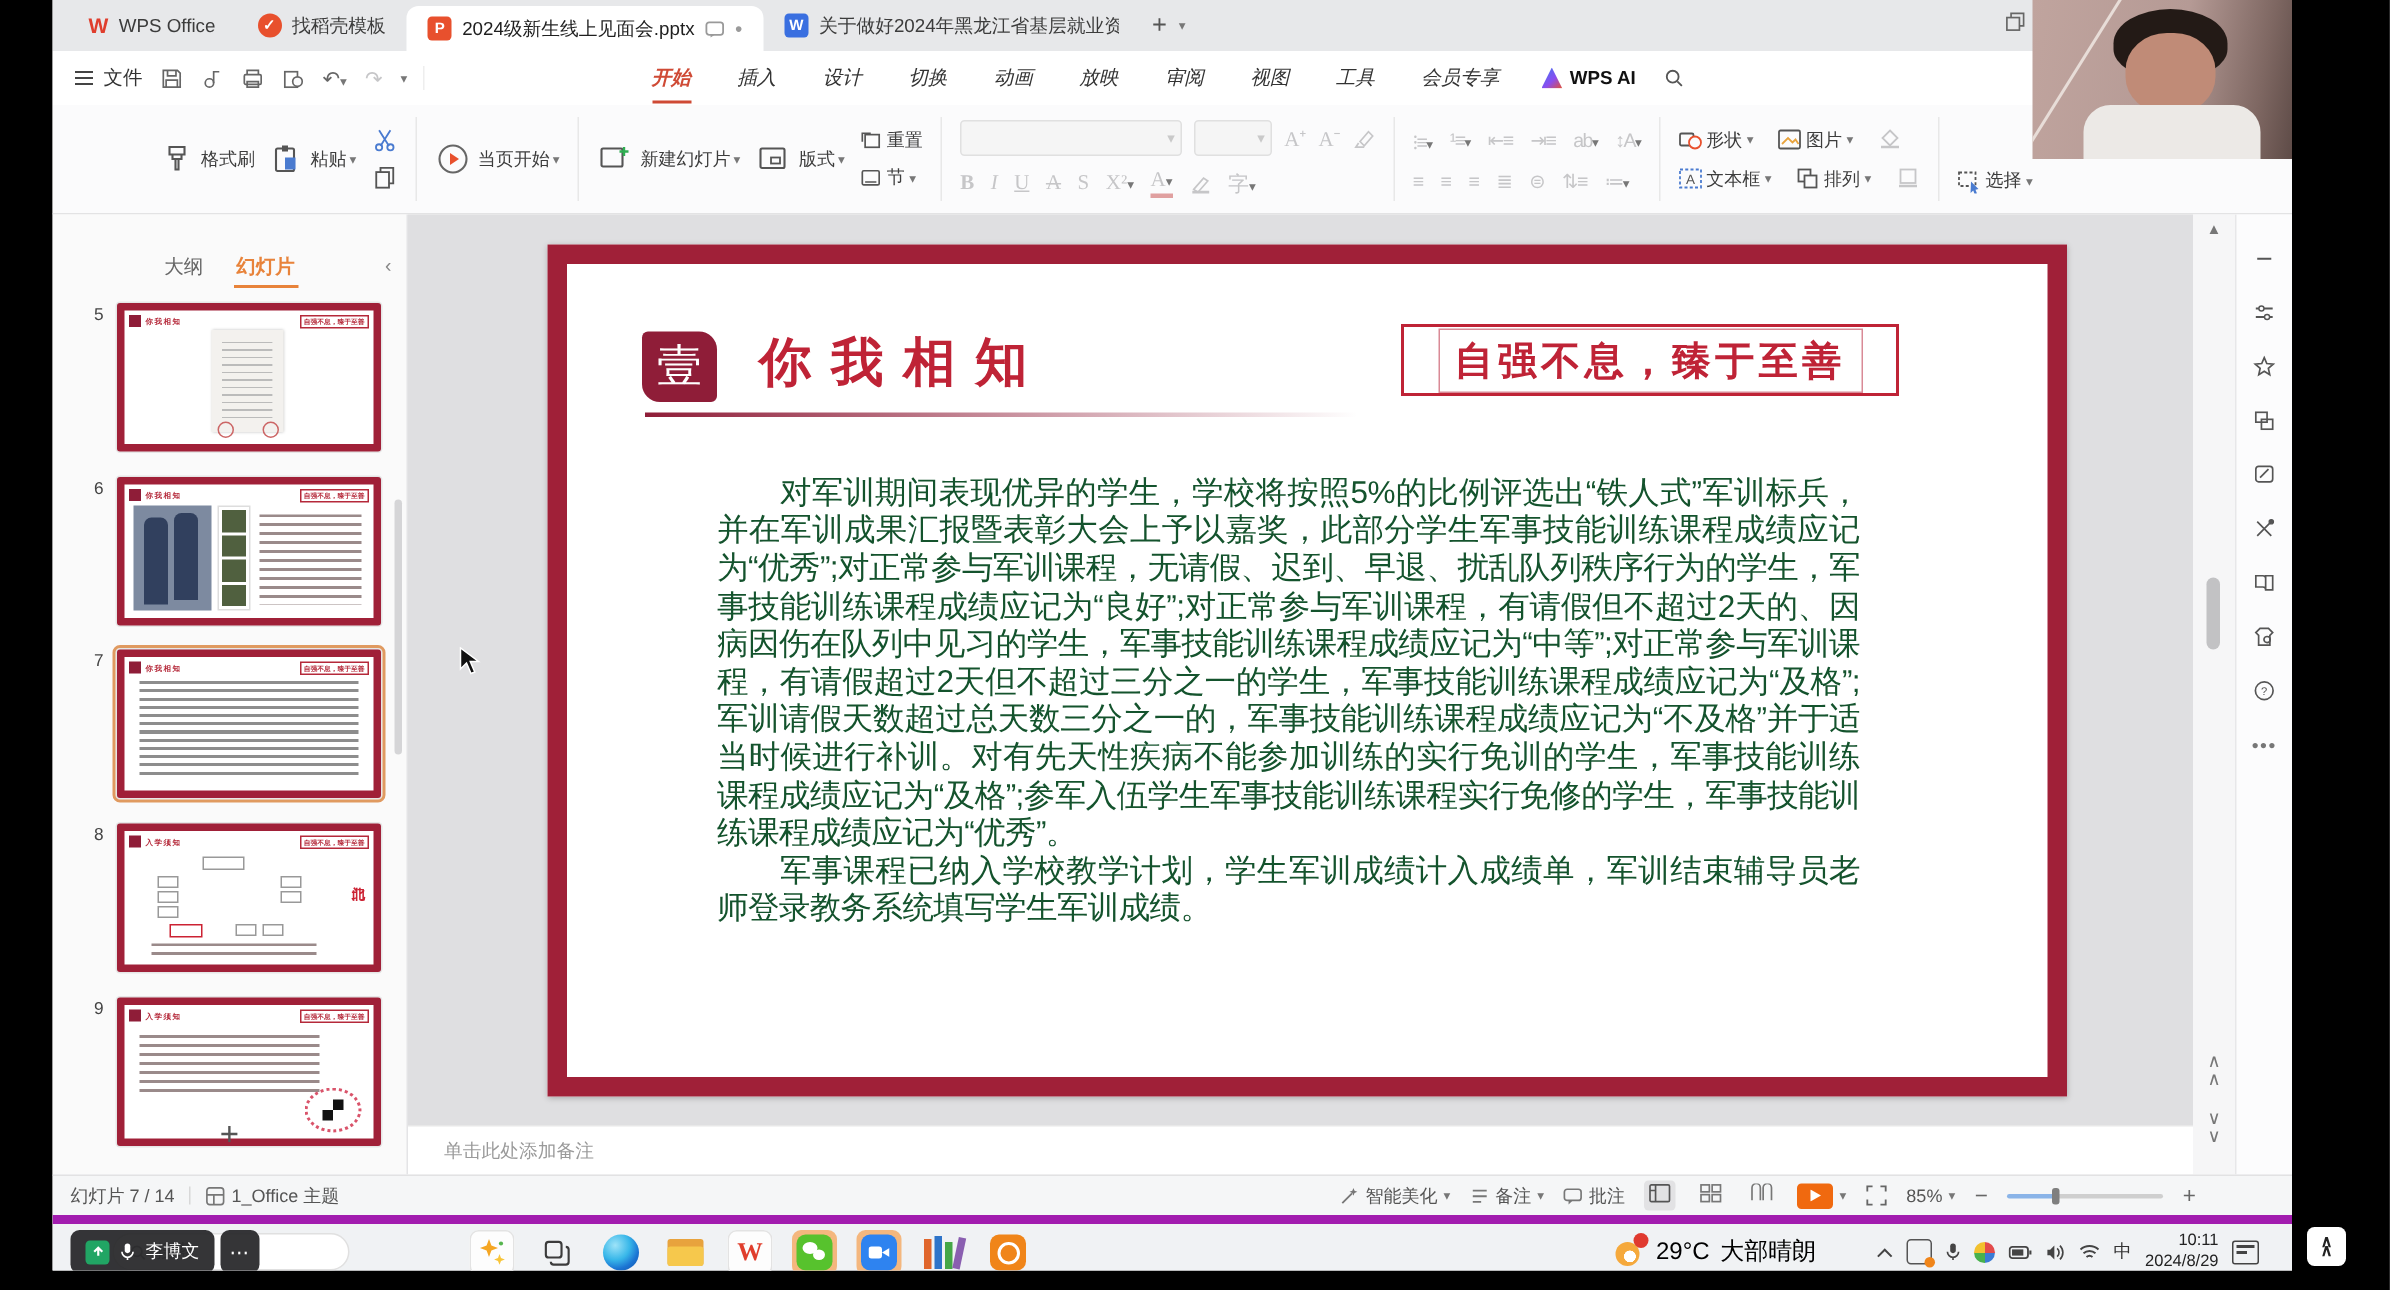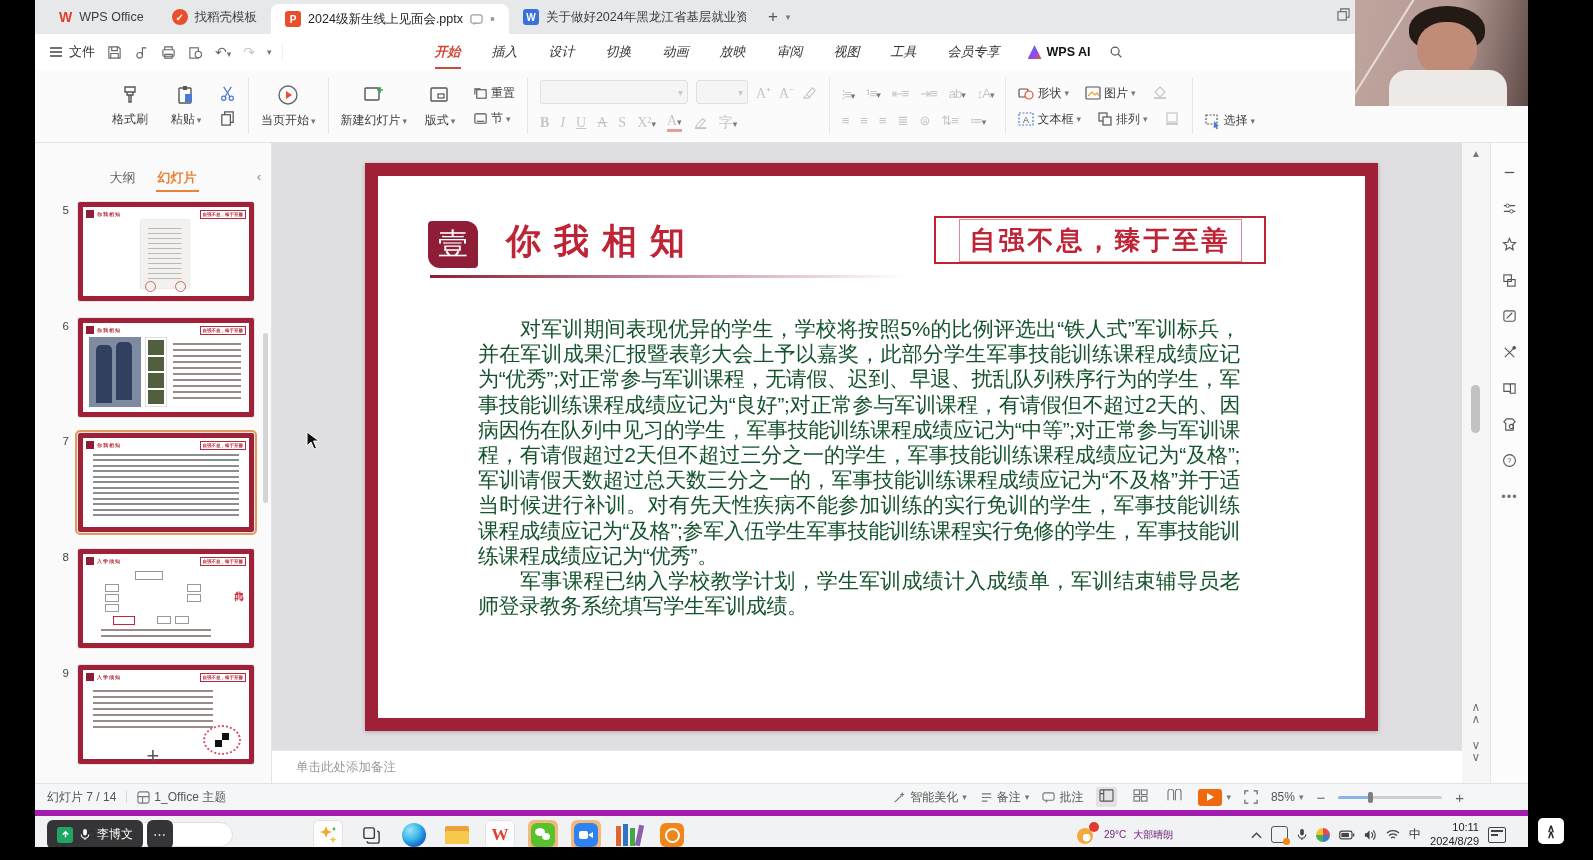--- a/index.html
+++ b/index.html
@@ -32,21 +32,21 @@
   .mi.active:after{content:"";position:absolute;left:2px;right:2px;bottom:-4px;height:2px;background:#cf4a35;}
   .wpsai{display:flex;align-items:center;gap:5px;margin-left:26px;font-weight:bold;font-size:12.5px;color:#111;}
   .ailogo{width:14px;height:14px;background:linear-gradient(135deg,#3a7bf0,#8a4df0 55%,#e8512d);
           clip-path:polygon(50% 0,100% 100%,0 100%);}
 
   
   #ribbon{position:absolute;left:0;top:70px;width:100%;height:73px;background:#fbfbfc;border-bottom:1px solid #e3e3e4;
           display:flex;align-items:stretch;padding-left:60px;box-sizing:border-box;}
   .rgroup{display:flex;align-items:center;gap:10px;padding:0 12px;}
   .rdiv{width:1px;background:#e8e8e8;margin:8px 0;}
-  .bigbtn{display:flex;flex-direction:column;align-items:center;justify-content:center;gap:5px;
+  .bigbtn{display:flex;flex-direction:row;align-items:center;justify-content:center;gap:5px;
           font-size:12px;color:#3d3d3d;min-width:46px;}
   .bigbtn .lbl{display:flex;align-items:center;gap:2px;white-space:nowrap;}
   .stack{display:flex;flex-direction:column;justify-content:center;gap:8px;}
   .smbtn{display:flex;align-items:center;gap:3px;font-size:12px;color:#3d3d3d;white-space:nowrap;}
   .ic{display:block;}
   .dis, .dis *{color:#c6c6c8 !important;stroke:#c6c6c8 !important;}
   .fontrow{display:flex;align-items:center;gap:8px;}
   .fsel{height:22px;border:1px solid #e0e0e0;border-radius:3px;background:#f5f5f5;display:flex;align-items:center;
         justify-content:flex-end;padding:0 4px;color:#c9c9c9;font-size:10px;}
   .fmt{font-size:14px;color:#c6c6c8;font-family:"Liberation Serif",serif;}
@@ -163,21 +163,21 @@
   .folder .bk{position:absolute;left:0;top:0;width:24px;height:18px;border-radius:2px;background:#e8a33d;}
   .folder .ft{position:absolute;left:0;top:5px;width:24px;height:13px;border-radius:2px;background:#f6c84c;}
   .wps{color:#e03e2d;font-weight:bold;font-size:17px;font-family:"Liberation Serif",serif;}
   .wechat{width:24px;height:24px;border-radius:6px;background:#57c22d;position:relative;}
   .wechat i{position:absolute;background:#fff;border-radius:50%;}
   .meetapp{width:24px;height:24px;border-radius:6px;background:#2e83f0;display:flex;align-items:center;justify-content:center;}
   .lib{display:flex;align-items:flex-end;gap:2px;height:22px;}
   .lib b{width:5px;display:block;}
   .rec{width:24px;height:24px;border-radius:6px;background:#f08519;display:flex;align-items:center;justify-content:center;}
   .rec i{width:11px;height:11px;border:2.5px solid #fff;border-radius:50%;display:block;}
-  #weather{position:absolute;left:1040px;top:0;height:37px;display:flex;align-items:center;gap:7px;font-size:10px;color:#701a75;}
+  #weather{position:absolute;left:1040px;top:0;height:37px;display:flex;align-items:center;gap:7px;font-size:16px;color:#000000;}
   .wic{position:relative;width:22px;height:22px;}
   .wsun{position:absolute;left:2px;top:4px;width:16px;height:16px;border-radius:50%;
         background:radial-gradient(circle at 60% 60%,#fff 28%,#f5a93c 30%);}
   .wbadge{position:absolute;right:-2px;top:-2px;width:10px;height:10px;border-radius:50%;background:#e03a2f;}
   #tray{position:absolute;right:22px;top:0;height:37px;display:flex;align-items:center;gap:9px;color:#333;font-size:12px;}
   #clock{text-align:right;font-size:11px;line-height:1.25;color:#222;}
   .sqic{width:15px;height:15px;border:1.5px solid #555;border-radius:3px;position:relative;}
   .sqic i{position:absolute;right:-3px;bottom:-3px;width:7px;height:7px;border-radius:50%;background:#f08519;}
   .cwheel{width:14px;height:14px;border-radius:50%;
           background:conic-gradient(#e34b4b 0 25%,#3a7bd5 0 50%,#48b14c 0 75%,#f2c12e 0);}

